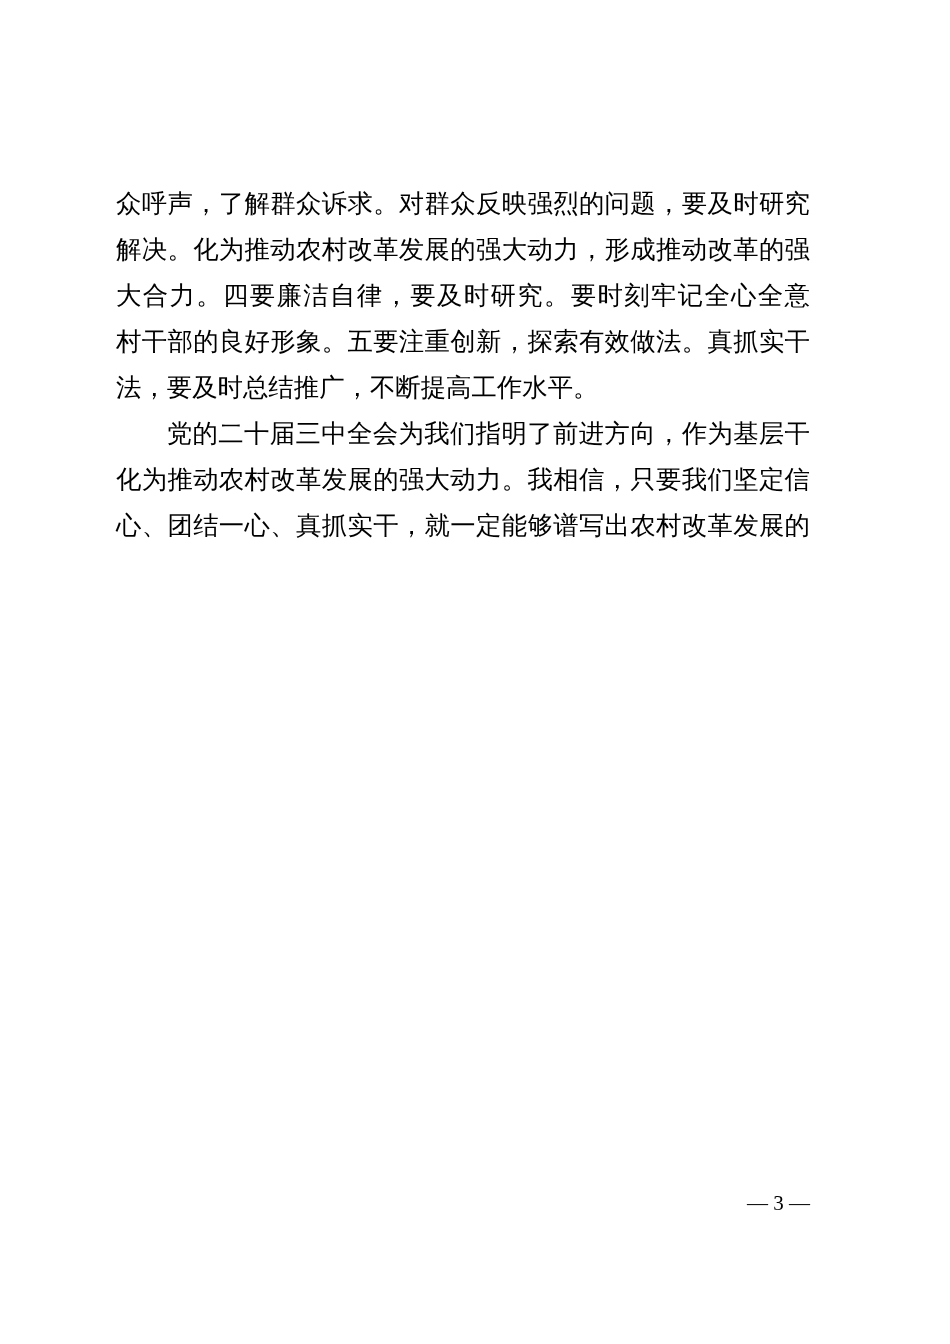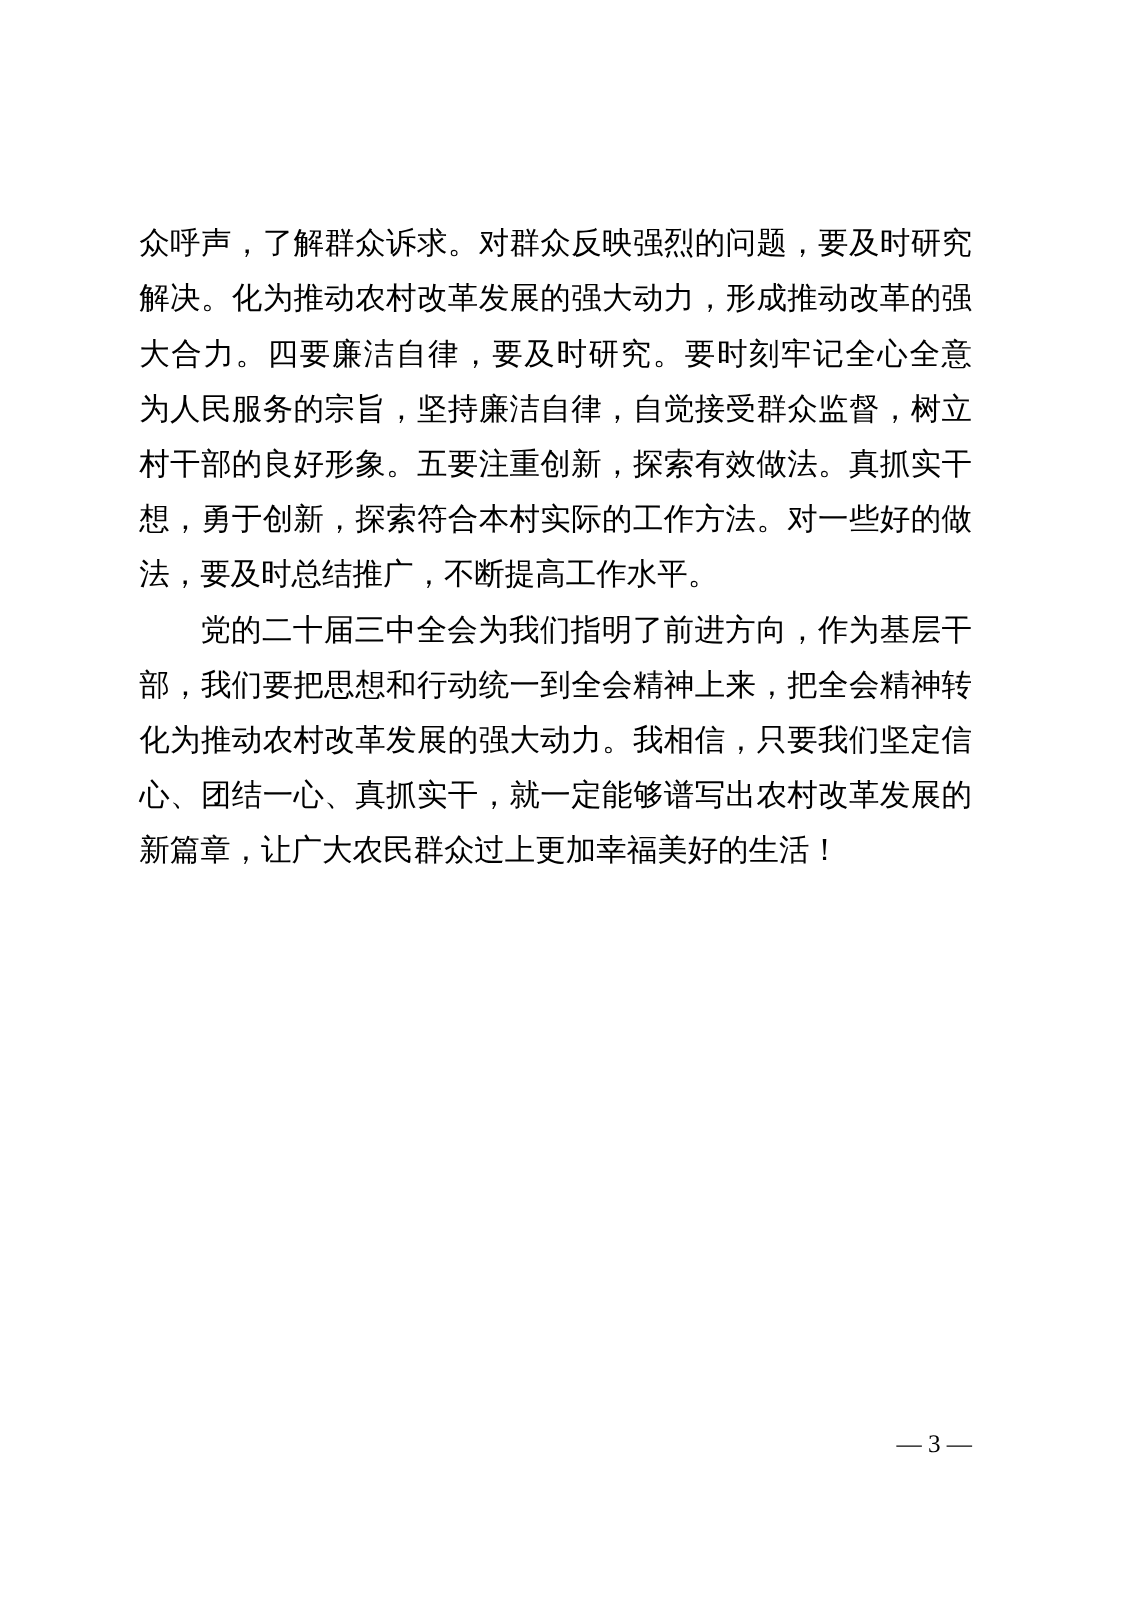--- a/index.html
+++ b/index.html
@@ -57,29 +57,25 @@
 </style>
 </head>
 <body>
 
 <div class="page">
   <div class="text-block">
       <div class="paragraph">
         <div class="line">众呼声，了解群众诉求。对群众反映强烈的问题，要及时研究</div>
         <div class="line">解决。化为推动农村改革发展的强大动力，形成推动改革的强</div>
         <div class="line">大合力。四要廉洁自律，要及时研究。要时刻牢记全心全意</div>
-        <div class="line">为人民服务的宗旨，坚持廉洁自律，自觉接受群众监督，树立</div>
         <div class="line">村干部的良好形象。五要注重创新，探索有效做法。真抓实干</div>
-        <div class="line">想，勇于创新，探索符合本村实际的工作方法。对一些好的做</div>
         <div class="line last">法，要及时总结推广，不断提高工作水平。</div>
       </div>
       <div class="paragraph">
         <div class="line indent">党的二十届三中全会为我们指明了前进方向，作为基层干</div>
-        <div class="line">部，我们要把思想和行动统一到全会精神上来，把全会精神转</div>
         <div class="line">化为推动农村改革发展的强大动力。我相信，只要我们坚定信</div>
         <div class="line">心、团结一心、真抓实干，就一定能够谱写出农村改革发展的</div>
-        <div class="line last">新篇章，让广大农民群众过上更加幸福美好的生活！</div>
       </div>
     </div>
   <div class="page-footer">
     <span>— 3 —</span>
   </div>
 </div>
 
 </body></html>

